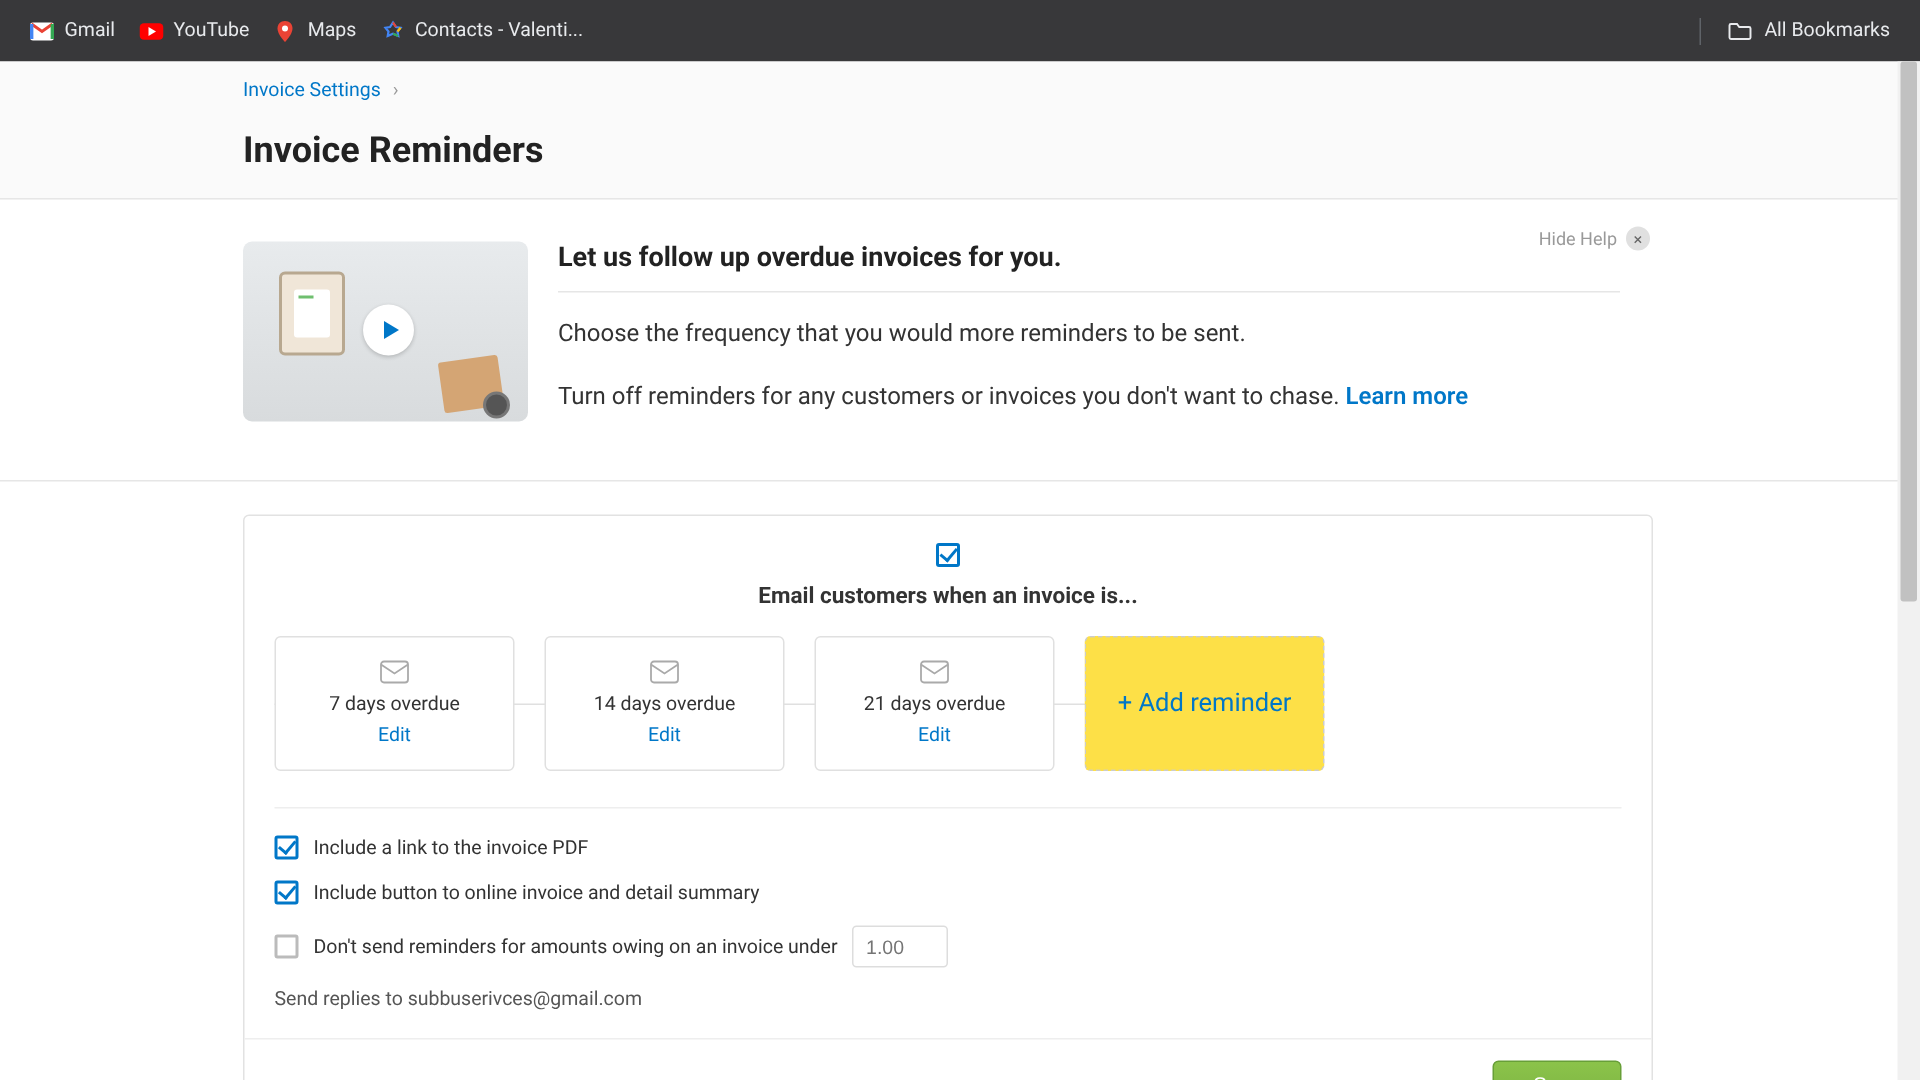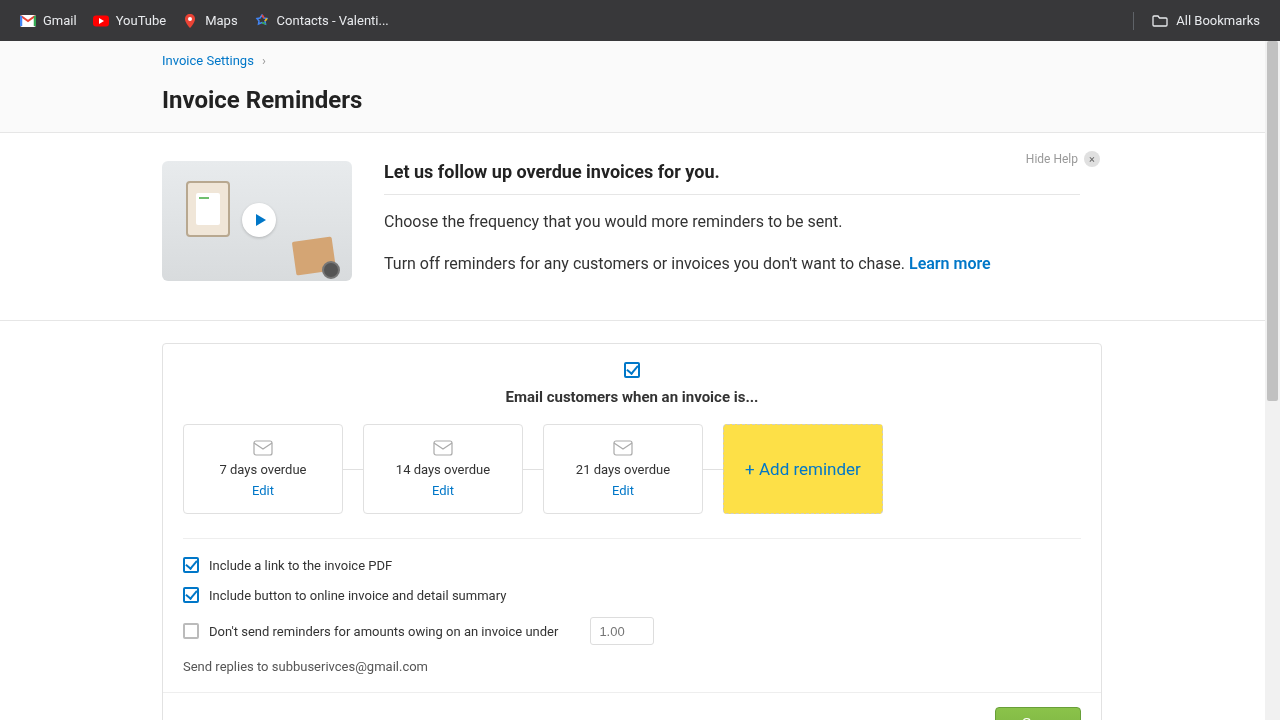--- a/index.html
+++ b/index.html
@@ -16,21 +16,21 @@
   
   .page-header { padding: 12px 0 18px 162px; border-bottom: 1px solid #e6e6e6; background: #fafafa; }
   .breadcrumb { font-size: 13px; color: #999; display: flex; align-items: center; gap: 8px; }
   .breadcrumb a { color: #0077c8; text-decoration: none; }
   .page-title { font-size: 24px; font-weight: 700; color: #222; margin-top: 18px; }
 
   
   .help-area { padding: 28px 0 28px 162px; border-bottom: 1px solid #e6e6e6; position: relative; }
   .hide-help { position: absolute; right: 180px; top: 18px; display: flex; align-items: center; gap: 6px; color: #999; font-size: 12px; cursor: pointer; }
   .hide-help-x { width: 16px; height: 16px; background: #e0e0e0; border-radius: 50%; display: flex; align-items: center; justify-content: center; font-size: 11px; color: #666; }
-  .help-content { display: flex; gap: 32px; padding-right: 200px; }
+  .help-content { display: flex; gap: 20px; padding-right: 200px; }
   .help-illustration { width: 190px; height: 120px; background: linear-gradient(180deg, #e8ebed 0%, #d8dbdd 100%); border-radius: 6px; position: relative; flex-shrink: 0; }
   .clipboard { position: absolute; left: 24px; top: 20px; width: 44px; height: 56px; background: #f0e6d8; border: 2px solid #b8a890; border-radius: 4px; }
   .clipboard::before { content: ''; position: absolute; left: 8px; top: 10px; width: 24px; height: 32px; background: #fff; border-radius: 2px; }
   .clipboard::after { content: ''; position: absolute; left: 11px; top: 14px; width: 10px; height: 2px; background: #6fbf6f; }
   .play-btn { position: absolute; left: 80px; top: 42px; width: 34px; height: 34px; background: #fff; border-radius: 50%; display: flex; align-items: center; justify-content: center; box-shadow: 0 1px 3px rgba(0,0,0,0.2); }
   .play-triangle { width: 0; height: 0; border-left: 10px solid #0077c8; border-top: 6px solid transparent; border-bottom: 6px solid transparent; margin-left: 3px; }
   .box-cart { position: absolute; right: 18px; bottom: 8px; }
   .cart-box { width: 40px; height: 34px; background: #d4a574; border-radius: 2px; transform: rotate(-8deg); }
   .cart-wheel { position: absolute; right: -6px; bottom: -6px; width: 18px; height: 18px; background: #555; border-radius: 50%; border: 2px solid #777; }
 
@@ -56,21 +56,21 @@
   .reminder-connector { position: absolute; left: 0; right: 200px; top: 50%; height: 1px; background: #e0e0e0; z-index: 0; }
   .reminder-card { width: 160px; height: 90px; border: 1px solid #e0e0e0; border-radius: 4px; display: flex; flex-direction: column; align-items: center; justify-content: center; gap: 6px; background: #fff; z-index: 1; position: relative; }
   .reminder-card .envelope { color: #aaa; }
   .reminder-card-label { font-size: 13px; color: #333; }
   .reminder-card-edit { font-size: 13px; color: #0077c8; cursor: pointer; }
   .reminder-add { width: 160px; height: 90px; border: 1px dashed #ccc; border-radius: 4px; display: flex; align-items: center; justify-content: center; color: #0077c8; font-size: 17px; cursor: pointer; background: #fde047; z-index: 1; }
 
   .divider { border-top: 1px solid #eee; margin: 24px 0 18px 0; }
 
   .option-row { display: flex; align-items: center; gap: 10px; margin-bottom: 14px; font-size: 13px; color: #333; }
-  .amount-input { width: 64px; height: 28px; border: 1px solid #ddd; border-radius: 3px; padding: 0 8px; font-size: 13px; color: #bbb; margin-left: 22px; }
+  .amount-input { width: 64px; height: 28px; border: 1px solid #ddd; border-radius: 3px; padding: 0 8px; font-size: 13px; color: #bbb; }
   .send-replies { font-size: 13px; color: #555; margin-top: 8px; }
 
   .card-footer { border-top: 1px solid #eee; padding: 14px 20px; display: flex; justify-content: flex-end; }
   .save-btn { background: linear-gradient(180deg, #8bc34a 0%, #7cb342 100%); border: 1px solid #689f38; color: #fff; font-size: 14px; font-weight: 500; padding: 7px 26px; border-radius: 4px; cursor: pointer; }
 
   
   .scrollbar-track { position: absolute; right: 0; top: 41px; bottom: 0; width: 15px; background: #f1f1f1; }
   .scrollbar-thumb { position: absolute; left: 2px; right: 2px; top: 0; height: 360px; background: #c1c1c1; border-radius: 2px; }
 
   

